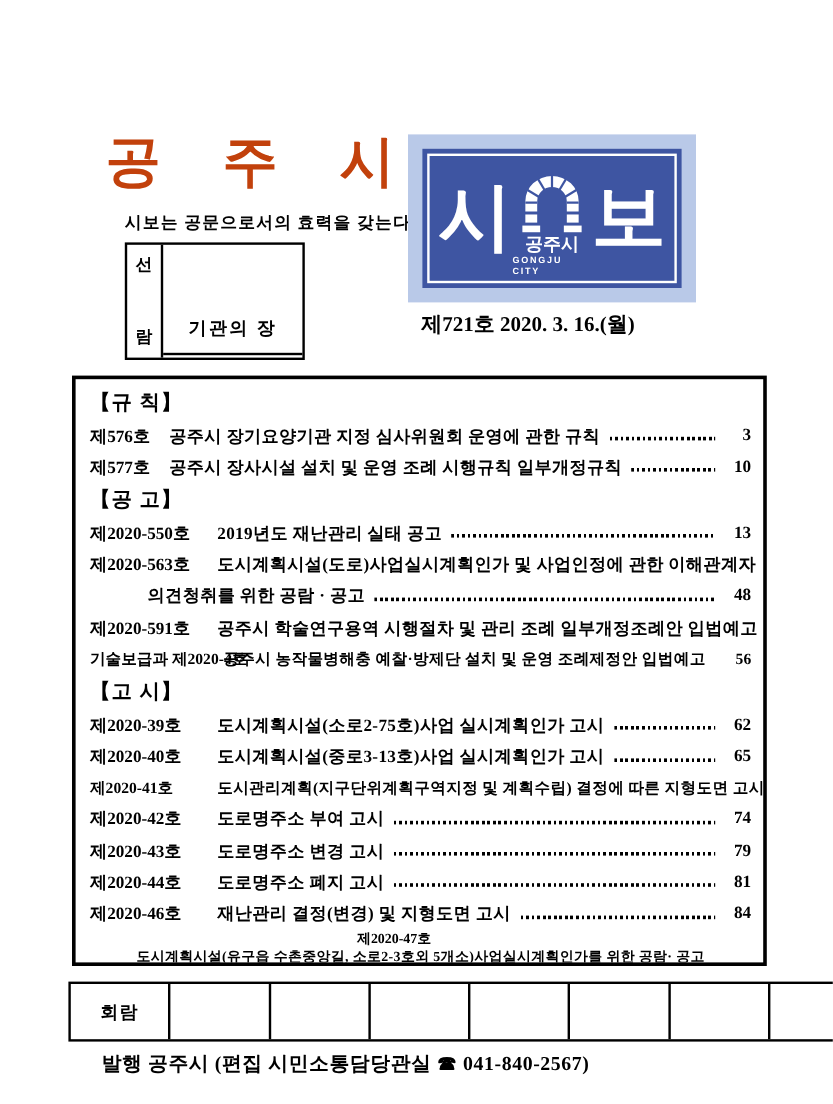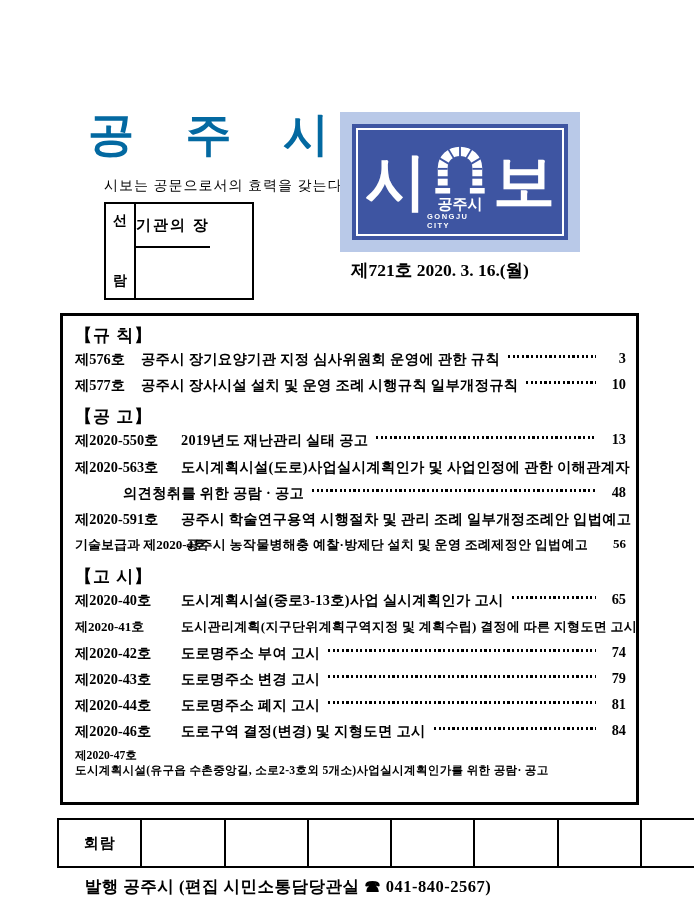--- a/index.html
+++ b/index.html
@@ -3,28 +3,28 @@
 <meta charset="utf-8">
 <style>
   * { margin:0; padding:0; box-sizing:border-box; }
   body { width:694px; height:920px; background:#ffffff; position:relative;
          font-family:"Liberation Serif","DejaVu Serif",serif; color:#000; overflow:hidden; }
   .abs { position:absolute; }
 
   
   .city-title { left:88px; top:104px; font-size:46px; font-weight:bold;
                 letter-spacing:20px; white-space:nowrap; }
-  .subtitle   { left:104px; top:177px; font-size:14px; font-weight:normal; letter-spacing:1px; }
+  .subtitle   { left:104px; top:177px; font-size:14px; font-weight:bold; letter-spacing:1px; }
 
   
   .approval { left:104px; top:202px; width:150px; height:98px; border:2px solid #000; display:flex; }
   .approval .side { width:30px; border-right:2px solid #000; display:flex; flex-direction:column;
                     justify-content:space-between; align-items:center; padding:8px 0;
                     font-size:14px; font-weight:bold; }
-  .approval .main { flex:1; display:flex; flex-direction:row; }
+  .approval .main { flex:1; display:flex; flex-direction:column;margin-top:48px; }
   .approval .main .hd { height:44px; border-bottom:2px solid #000; display:flex;
                         align-items:center; justify-content:center; font-size:15px;
                         font-weight:bold; letter-spacing:2px; }
   .approval .main .bd { flex:1; }
 
   
   .logo { left:340px; top:112px; width:240px; height:140px; padding:12px; }
   .logo-inner { position:relative; width:100%; height:100%;
                 outline:2px solid #fff; outline-offset:-6px;
                 display:flex; align-items:center; justify-content:space-between; padding:0 13px; }
@@ -37,21 +37,21 @@
              font-family:"Liberation Sans","DejaVu Sans",sans-serif; line-height:1.2; }
 
   .issue { left:316px; top:258px; width:248px; text-align:center;
            font-size:17.5px; font-weight:bold; white-space:nowrap; }
 
   
   .toc { left:60px; top:313px; width:579px; height:492px; border:3px solid #000;
          padding:5px 10px 2px 12px; overflow:hidden; }
   .toc-heading { height:29px; display:flex; align-items:center; font-size:17px;
                  font-weight:bold; letter-spacing:1px; }
-  .toc-row { height:26.2px; display:flex; align-items:flex-start; font-size:14.3px;
+  .toc-row { height:26.2px; display:flex; align-items:center; font-size:14.3px;
              font-weight:bold; white-space:nowrap; }
   .toc-row.condensed { font-size:13px; }
   .toc-row.small { font-size:11.6px;flex-direction:column; }
   .toc-row.indent { margin-left:48px; }
   .toc-label { margin-right:12px; }
   .toc-label.w1 { min-width:54px; }
   .toc-label.w2 { min-width:94px; }
   .toc-title { letter-spacing:0.3px; }
   .toc-leader { flex:1; height:3px; margin:5px 8px 0 8px;
                 background:repeating-linear-gradient(90deg,#000 0 2.2px,transparent 2.2px 4.6px); }
@@ -62,21 +62,21 @@
   .circ-cell { flex:1; border-right:2px solid #000; display:flex; align-items:center;
                justify-content:center; font-size:15px; font-weight:bold; letter-spacing:1px; }
   .circ-cell:last-child { border-right:none; }
 
   .footer { left:0; top:876px; width:576px; text-align:center; font-size:16.5px;
             font-weight:bold; letter-spacing:0.5px; }
 </style>
 </head>
 <body>
 
-<div class="abs city-title" style="color:#0369a1;">공 주 시</div>
+<div class="abs city-title" style="color:#c2410c;">공 주 시</div>
 
 <div class="abs subtitle">시보는 공문으로서의 효력을 갖는다</div>
 
 <div class="abs approval">
   <div class="side">
     <span>선</span>
     <span>람</span>
   </div>
   <div class="main">
     <div class="hd">기관의 장</div>
@@ -151,20 +151,26 @@
       <span class="toc-leader"></span>
     </div>
     <div class="toc-row condensed">
       <span class="toc-label w2">기술보급과 제2020-4호</span>
       <span class="toc-title">공주시 농작물병해충 예찰·방제단 설치 및 운영 조례제정안 입법예고</span>
       <span class="toc-leader"></span>
       <span class="toc-page">56</span>
     </div>
     <div class="toc-heading">【고  시】</div>
     <div class="toc-row">
+      <span class="toc-label w2">제2020-39호</span>
+      <span class="toc-title">도시계획시설(소로2-75호)사업 실시계획인가 고시</span>
+      <span class="toc-leader"></span>
+      <span class="toc-page">62</span>
+    </div>
+    <div class="toc-row">
       <span class="toc-label w2">제2020-40호</span>
       <span class="toc-title">도시계획시설(중로3-13호)사업 실시계획인가 고시</span>
       <span class="toc-leader"></span>
       <span class="toc-page">65</span>
     </div>
     <div class="toc-row condensed">
       <span class="toc-label w2">제2020-41호</span>
       <span class="toc-title">도시관리계획(지구단위계획구역지정 및 계획수립) 결정에 따른 지형도면 고시</span>
       <span class="toc-leader"></span>
     </div>
@@ -181,21 +187,21 @@
       <span class="toc-page">79</span>
     </div>
     <div class="toc-row">
       <span class="toc-label w2">제2020-44호</span>
       <span class="toc-title">도로명주소 폐지 고시</span>
       <span class="toc-leader"></span>
       <span class="toc-page">81</span>
     </div>
     <div class="toc-row">
       <span class="toc-label w2">제2020-46호</span>
-      <span class="toc-title">도로구역 결정(변경) 및 지형도면 고시</span>
+      <span class="toc-title">재난관리 결정(변경) 및 지형도면 고시</span>
       <span class="toc-leader"></span>
       <span class="toc-page">84</span>
     </div>
     <div class="toc-row small">
       <span class="toc-label w2">제2020-47호</span>
       <span class="toc-title">도시계획시설(유구읍 수촌중앙길, 소로2-3호외 5개소)사업실시계획인가를 위한 공람· 공고</span>
       <span class="toc-leader"></span>
     </div>
   </div>
 

